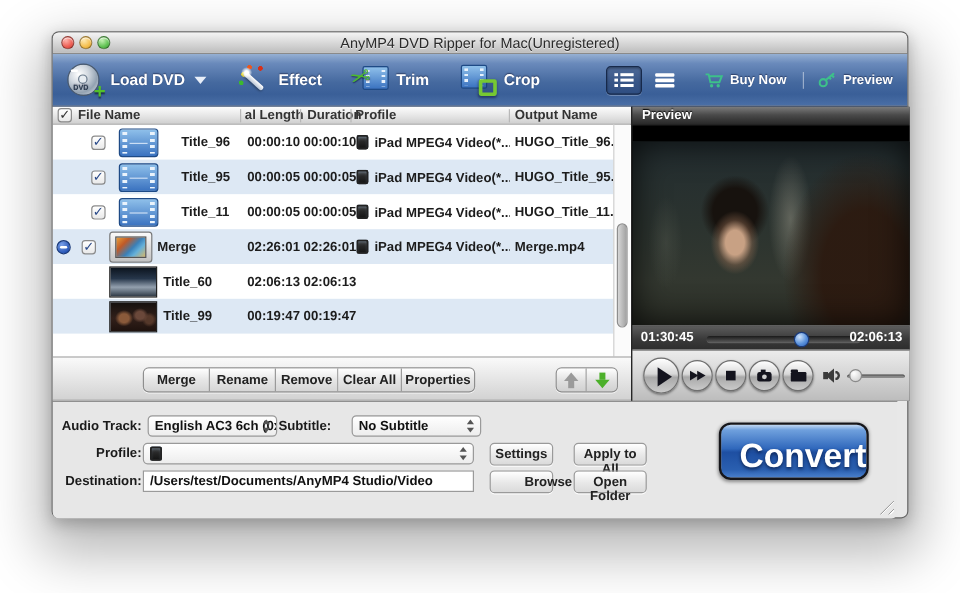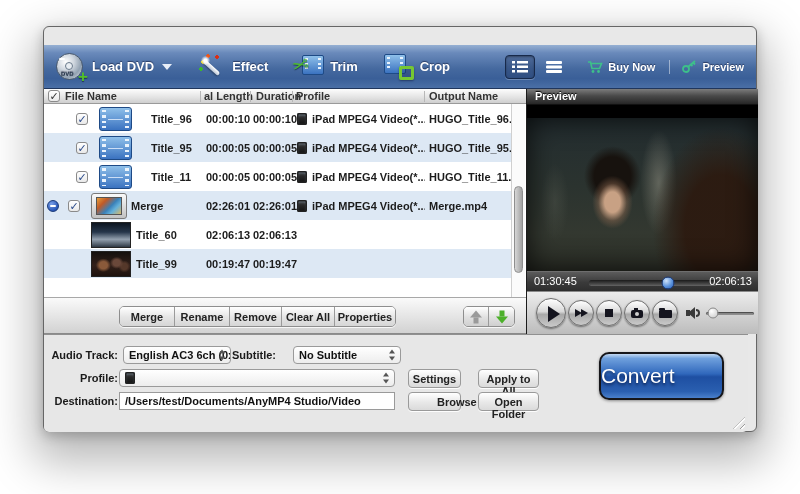--- a/index.html
+++ b/index.html
@@ -152,21 +152,21 @@
     background:
       radial-gradient(95px 140px at 84% 72%, rgba(44,26,16,.95) 0 38%, rgba(30,20,14,0) 72%),
       radial-gradient(26px 34px at 37% 55%, #c8a184 0 30%, rgba(150,110,84,.4) 55%, transparent 78%),
       radial-gradient(38px 40px at 37% 38%, #17120e 0 48%, transparent 75%),
       radial-gradient(26px 75px at 57% 42%, rgba(185,180,162,.38), transparent 70%),
       radial-gradient(20px 55px at 12% 55%, rgba(90,95,85,.35), transparent 70%),
       linear-gradient(180deg,#232d30 0%,#2b332f 45%,#333830 75%,#2c2f27 100%);
     box-shadow:inset 0 0 28px rgba(0,0,0,.8); }
   .pv-timebar { position:absolute; left:0; top:182px; width:100%; height:20px;
     background:linear-gradient(180deg,#5c5c5c,#3a3a3a 55%,#2e2e2e); border-top:1px solid #6e6e6e;
-    color:#fff; font-size:11px; font-weight:normal; }
+    color:#fff; font-size:11px; font-weight:bold; }
   .timecur { position:absolute; left:7px; top:3px; } .timetot { position:absolute; right:6px; top:3px; }
   .ptrack { position:absolute; left:62px; top:8px; width:128px; height:5px; border-radius:3px;
     background:linear-gradient(180deg,#1a1a1a,#555); box-shadow:0 1px 0 rgba(255,255,255,.2); }
   .pknob { position:absolute; top:50%; left:62%; transform:translate(-50%,-50%); width:13px; height:13px; border-radius:50%;
     background:radial-gradient(circle at 35% 30%,#cfe2f8,#5a92dc 55%,#2a5cb4); border:1px solid #1a3a7a; }
   .pv-controls { position:absolute; left:0; top:202px; width:100%; height:43px;
     background:linear-gradient(180deg,#ececec,#bcbcbc); border-top:1px solid #8a8a8a;
     display:flex; align-items:center; padding-left:9px; }
   .pbtn { border-radius:50%; background:linear-gradient(180deg,#ffffff,#d8d8d8 45%,#a8a8a8 55%,#cacaca);
     border:1px solid #6e6e6e; box-shadow:0 1px 2px rgba(0,0,0,.45); position:relative; margin-right:2px; }
@@ -205,33 +205,41 @@
   .stepper::before { top:0; border-bottom:4px solid #555; }
   .stepper::after { bottom:0; border-top:4px solid #555; }
   .tinput { position:absolute; height:18px; background:#fff; border:1px solid #9a9a9a; padding:2px 14px 0 5px;
     font-size:11px; font-weight:bold; color:#111; white-space:nowrap; overflow:hidden; }
   .mbtn { position:absolute; height:19px; background:linear-gradient(180deg,#ffffff,#e8e8e8 55%,#dadada);
     border:1px solid #9a9a9a; border-radius:4px; font-size:11px; font-weight:bold; color:#222;
     text-align:center; padding-top:3px; box-shadow:0 1px 0 rgba(255,255,255,.9); }
   .convert { position:absolute; left:555px; top:17px; width:125px; height:48px; border-radius:10px;
     border:2px solid #16161a;
     background:linear-gradient(180deg,#c2d8f2 0%,#6fa0dd 10%,#3068bc 45%,#1e4fa2 52%,#2a5fb0 85%,#4a80cc 100%);
-    color:#fff; font-size:21px; font-weight:normal; text-align:left; padding-top:10px;
+    color:#fff; font-size:28px; font-weight:bold; text-align:right; padding-top:10px;
     text-shadow:0 2px 3px rgba(0,10,40,.65); box-shadow:0 1px 3px rgba(0,0,0,.4); }
   .grip { position:absolute; right:3px; bottom:3px; width:12px; height:12px;
     background:repeating-linear-gradient(135deg, transparent 0 3px, #9a9a9a 3px 4px, rgba(255,255,255,.9) 4px 5px);
     clip-path:polygon(100% 0, 100% 100%, 0 100%); }
   
   .gicon { display:block; }
 </style>
 </head>
 <body>
 
 <div class="window">
 
+  <div class="titlebar">
+    <div class="lights">
+      <div class="light red"></div>
+      <div class="light yellow"></div>
+      <div class="light green"></div>
+    </div>
+    <div class="wtitle">AnyMP4 DVD Ripper for Mac(Unregistered)</div>
+  </div>
 
   <div class="toolbar">
     <div class="tbtn">
       <span class="dvd">
         <span class="disc"></span>
           <span class="hole"></span>
           <span class="dvdtxt">DVD</span>
           <span class="plus">+</span>
       </span>
       <span>Load DVD</span>

